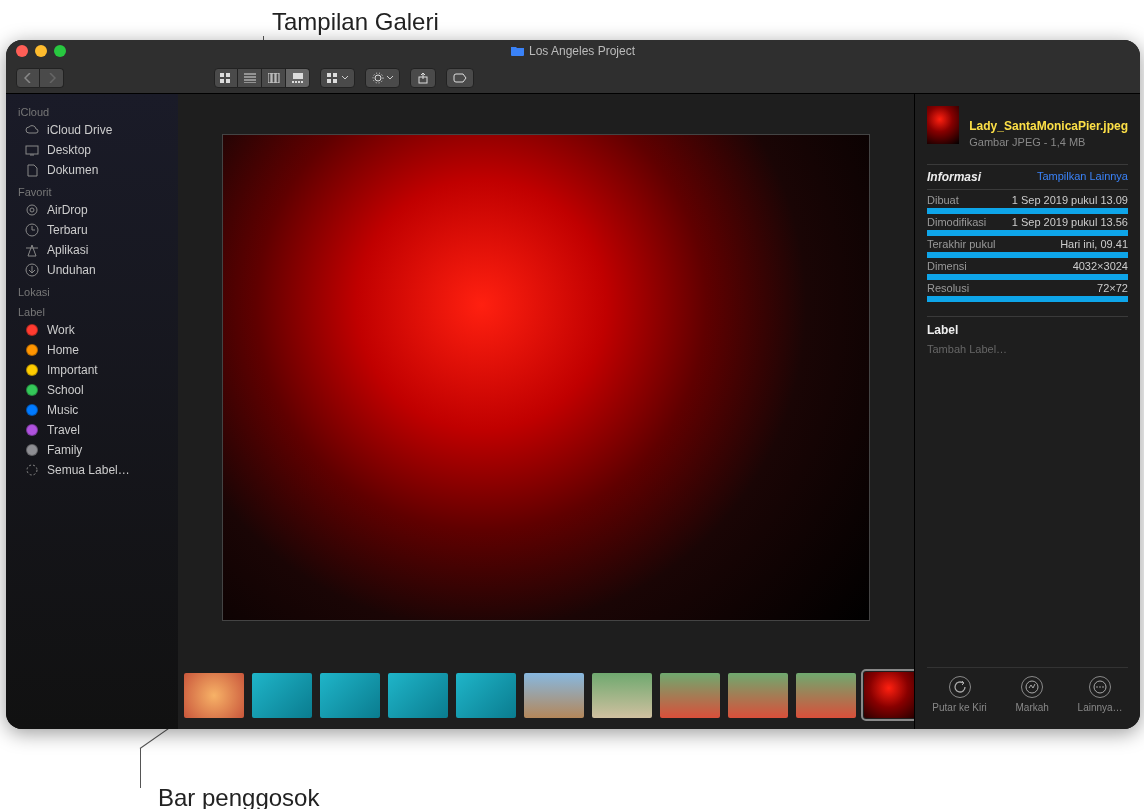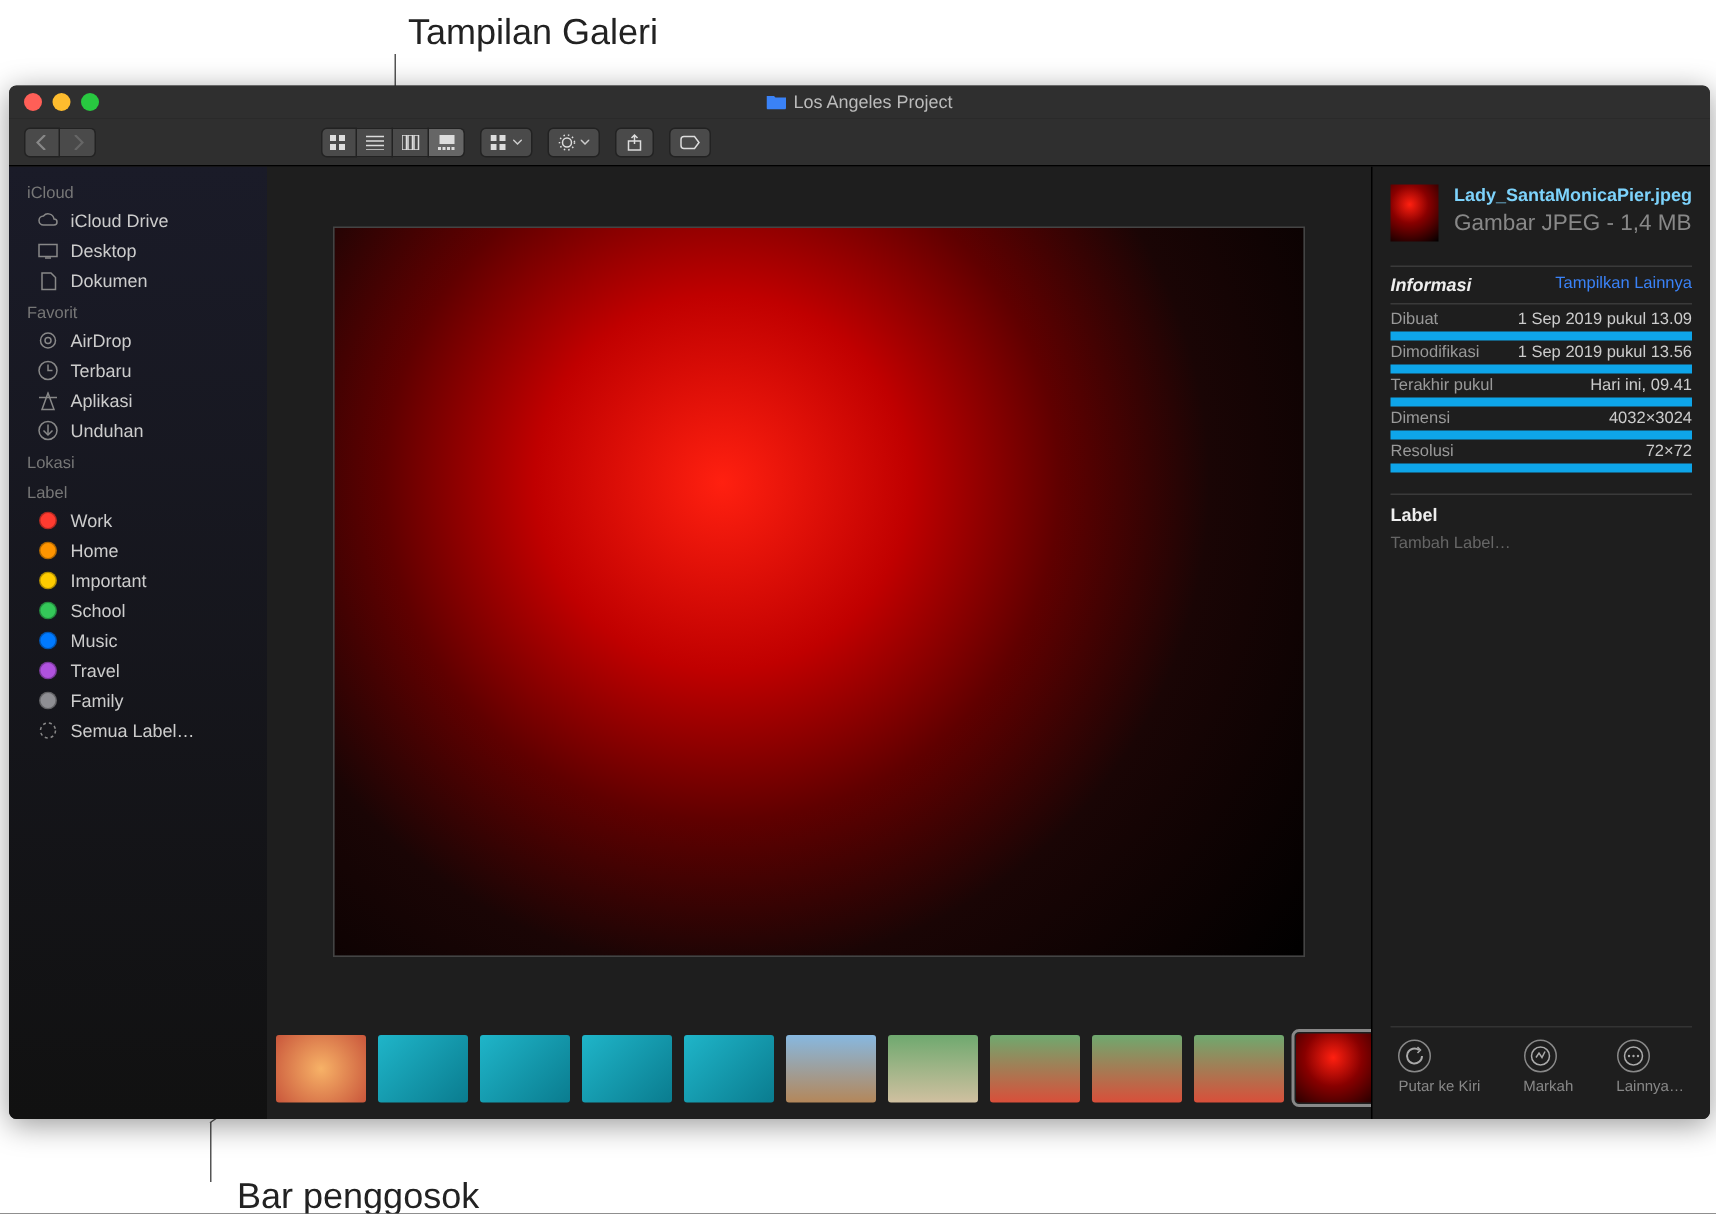--- a/index.html
+++ b/index.html
@@ -17,25 +17,25 @@
   color: #222;
   font-size: 24px;
 }
 .callout-line {
   position: absolute;
   background: #555;
 }
 .window {
   position: absolute;
   left: 6px;
-  top: 57px;
+  top: 40px;
   width: 1134px;
   height: 689px;
   background: #1e1e1e;
-  border-radius: 5px;
+  border-radius: 16px;
   overflow: hidden;
   box-shadow: 0 4px 20px rgba(0,0,0,0.4);
   display: flex;
   flex-direction: column;
 }
 .titlebar {
   height: 22px;
   background: #2f2f2f;
   display: flex;
   align-items: center;
@@ -179,22 +179,22 @@
   padding: 12px;
   display: flex;
   flex-direction: column;
   font-size: 12px;
 }
 .info-header { display: flex; gap: 10px; margin-bottom: 16px; }
 .info-thumb {
   width: 38px; height: 38px;
   background: radial-gradient(circle at 40% 35%, #ff2010 0%, #800 40%, #000 100%);
 }
-.info-title { color: #7dd3fc; font-weight: 600; line-height: 1.2; }
-.info-sub { color: #888; font-size: 15px; margin-top: 3px; }
+.info-title { color: #fde047; font-weight: 600; line-height: 1.2; margin-top: 13px; }
+.info-sub { color: #888; font-size: 11px; margin-top: 3px; }
 .info-sec-hdr {
   display: flex; justify-content: space-between;
   border-top: 1px solid #3a3a3a;
   border-bottom: 1px solid #3a3a3a;
   padding: 5px 0;
   margin-bottom: 2px;
 }
 .info-sec-hdr .t { color: #eee; font-weight: 600; font-style: italic; }
 .info-sec-hdr .link { color: #3a82f7; font-size: 11px; cursor: pointer; }
 .info-row {
@@ -210,21 +210,21 @@
 .label-add { color: #666; font-size: 11px; margin-top: 6px; }
 .actions {
   margin-top: auto;
   display: flex;
   gap: 18px;
   justify-content: space-around;
   padding: 8px 0 4px;
   border-top: 1px solid #333;
 }
 .action {
-  display: flex; flex-direction: column; 
+  display: flex; flex-direction: column; align-items: center;
   gap: 4px; color: #888; font-size: 10px;
 }
 .action-icon {
   width: 22px; height: 22px;
   border: 1.2px solid #888;
   border-radius: 50%;
   display: flex; align-items: center; justify-content: center;
 }
 svg { display: block; }
 </style>

